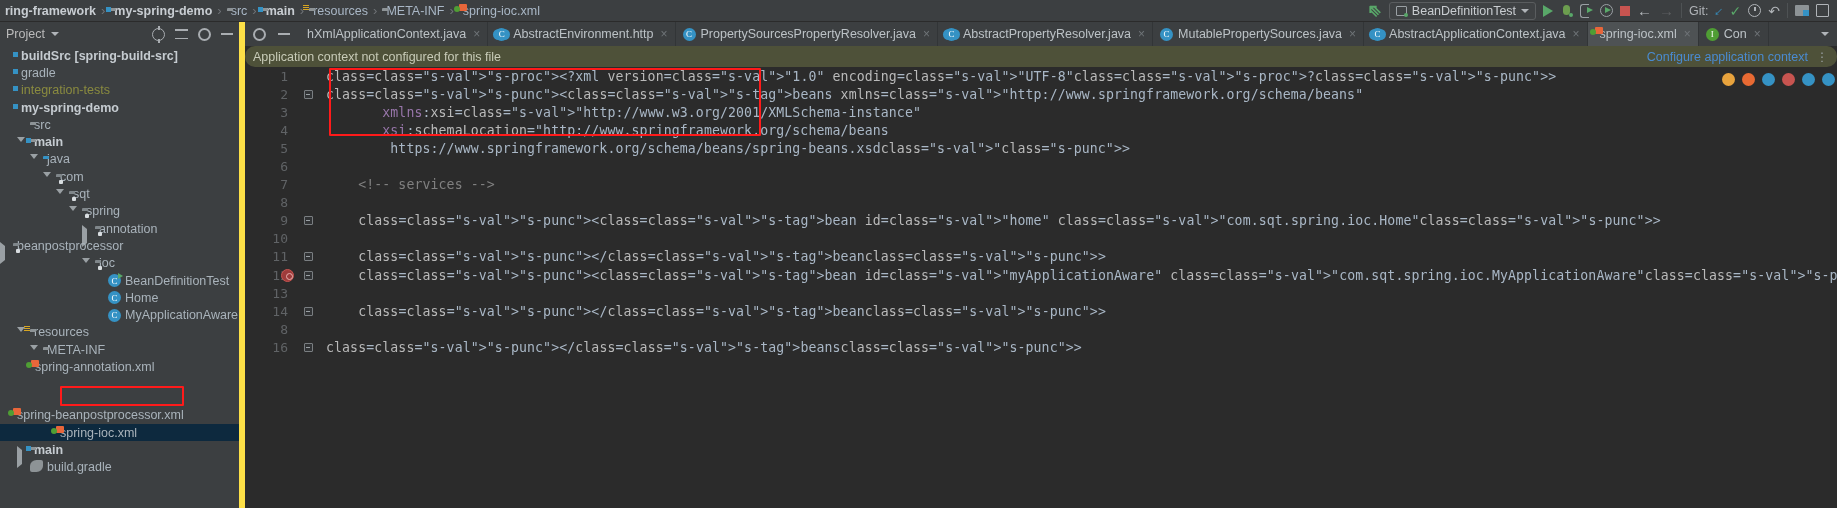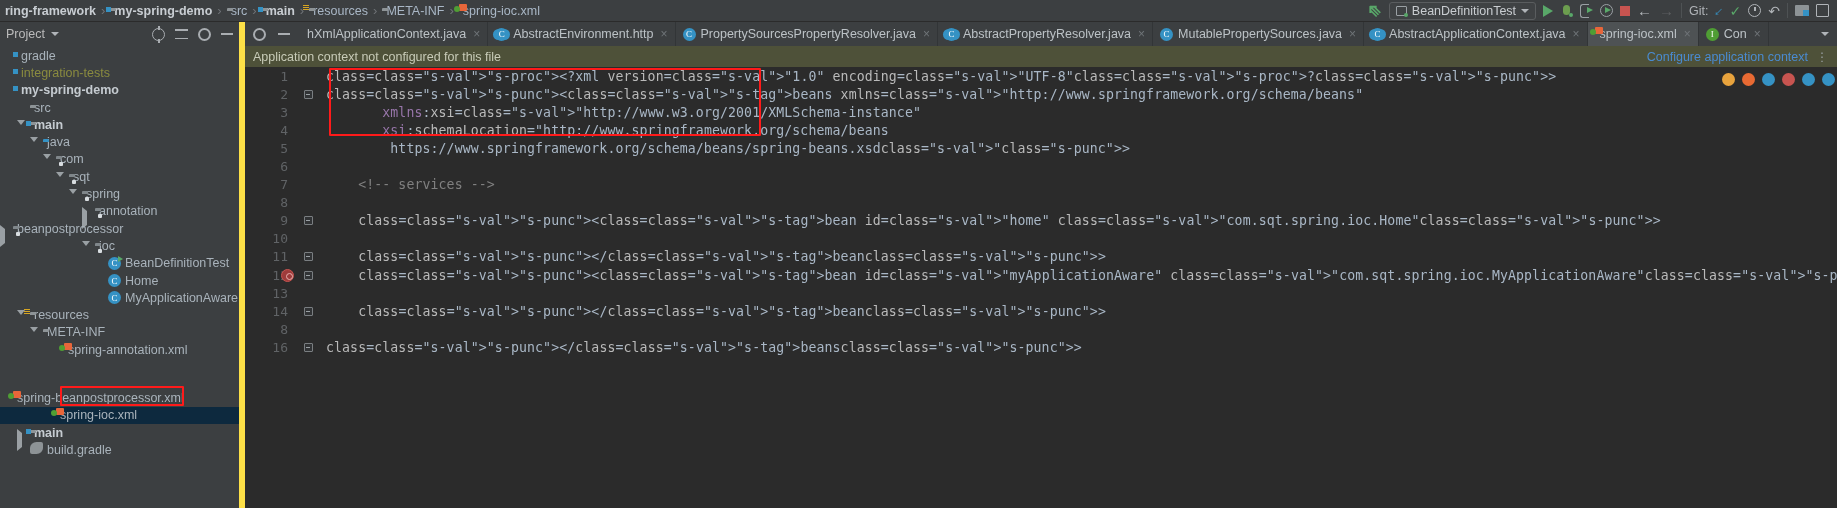--- a/index.html
+++ b/index.html
@@ -117,21 +117,21 @@
   .tab-label { font-size:12.5px; color:#bcc2c6; }
   .tab-close { color:#6f7478; font-size:12px; line-height:1; padding-left:2px; }
   .ico-java { width:13px;height:13px;border-radius:50%;background:#3592c4;color:#fff;font-size:9px;
       display:flex;align-items:center;justify-content:center;font-family:"Liberation Serif",serif;}
   .ico-java.abstract { background:#3592c4; box-shadow:-3px 0 0 -1px #3592c4, 3px 0 0 -1px #3592c4; }
   .ico-junit { width:13px;height:13px;border-radius:50%;background:#4f9e34;color:#fff;font-size:9px;
       display:flex;align-items:center;justify-content:center;font-family:"Liberation Serif",serif;}
   .tab-overflow { margin-left:auto; display:flex;align-items:center;padding:0 8px; }
 
   
-  .notif { height:21px; flex:0 0 21px; background:#4e5139; display:flex; align-items:center; padding:0 8px; }
+  .notif { height:21px; flex:0 0 21px; background:#4e5139; display:flex; align-items:center; padding:0 8px;border-radius:10px; }
   .notif-text { font-size:12.5px; color:#c8cbb8; }
   .notif-link { margin-left:auto; font-size:12.5px; color:#4a8bd1; }
   .notif-more { color:#9aa0a4; font-size:12px; padding-left:8px; letter-spacing:1px;}
 
   .code-wrap { flex:1 1 auto; display:flex; position:relative; min-height:0; background:#2b2b2b; overflow:hidden; }
 
   .lines { position:absolute; top:0; left:0; right:0; }
   .ln-row { height:18.1px; display:flex; align-items:center; }
   .ln-num { width:52px; flex:0 0 52px; text-align:right; padding-right:9px; color:#606366; font-size:13px;
       font-family:"DejaVu Sans Mono", monospace; }
@@ -233,20 +233,25 @@
           <span class="ico-target"></span>
           <span class="ico-collapse"></span>
           <span class="ico-gear"></span>
           <span class="ico-minus"></span>
         </span>
       </div>
       <div class="tree" id="tree">
           <div class="tree-row" style="padding-left: 4px;">
             <span class="tw"></span>
             <span class="ico"><span class="ico-mod"><span class="badge-sq"></span></span></span>
+            <span class="tree-label bold">buildSrc [spring-build-src]</span>
+          </div>
+          <div class="tree-row" style="padding-left: 4px;">
+            <span class="tw"></span>
+            <span class="ico"><span class="ico-mod"><span class="badge-sq"></span></span></span>
             <span class="tree-label">gradle</span>
           </div>
           <div class="tree-row" style="padding-left: 4px;">
             <span class="tw"></span>
             <span class="ico"><span class="ico-mod"><span class="badge-sq"></span></span></span>
             <span class="tree-label olive">integration-tests</span>
           </div>
           <div class="tree-row" style="padding-left: 4px;">
             <span class="tw"></span>
             <span class="ico"><span class="ico-mod"><span class="badge-sq"></span></span></span>
@@ -321,21 +326,21 @@
           <div class="tree-row" style="padding-left: 17px;">
             <span class="tw"><span class="tw-d"></span></span>
             <span class="ico"><span class="ico-folder"><span class="badge-lines"></span></span></span>
             <span class="tree-label">resources</span>
           </div>
           <div class="tree-row" style="padding-left: 30px;">
             <span class="tw"><span class="tw-d"></span></span>
             <span class="ico"><span class="ico-folder"></span></span>
             <span class="tree-label">META-INF</span>
           </div>
-          <div class="tree-row" style="padding-left: 51px;">
+          <div class="tree-row" style="padding-left: 18px;">
             <span class="tw"></span>
             <span class="ico"><span class="ico-xml"></span></span>
             <span class="tree-label">spring-annotation.xml</span>
           </div>
           <div class="tree-row" style=" margin-top: 31px;">
             <span class="tw"></span>
             <span class="ico"><span class="ico-xml"></span></span>
             <span class="tree-label">spring-beanpostprocessor.xml</span>
           </div>
           <div class="tree-row selected" style="padding-left: 43px;">

